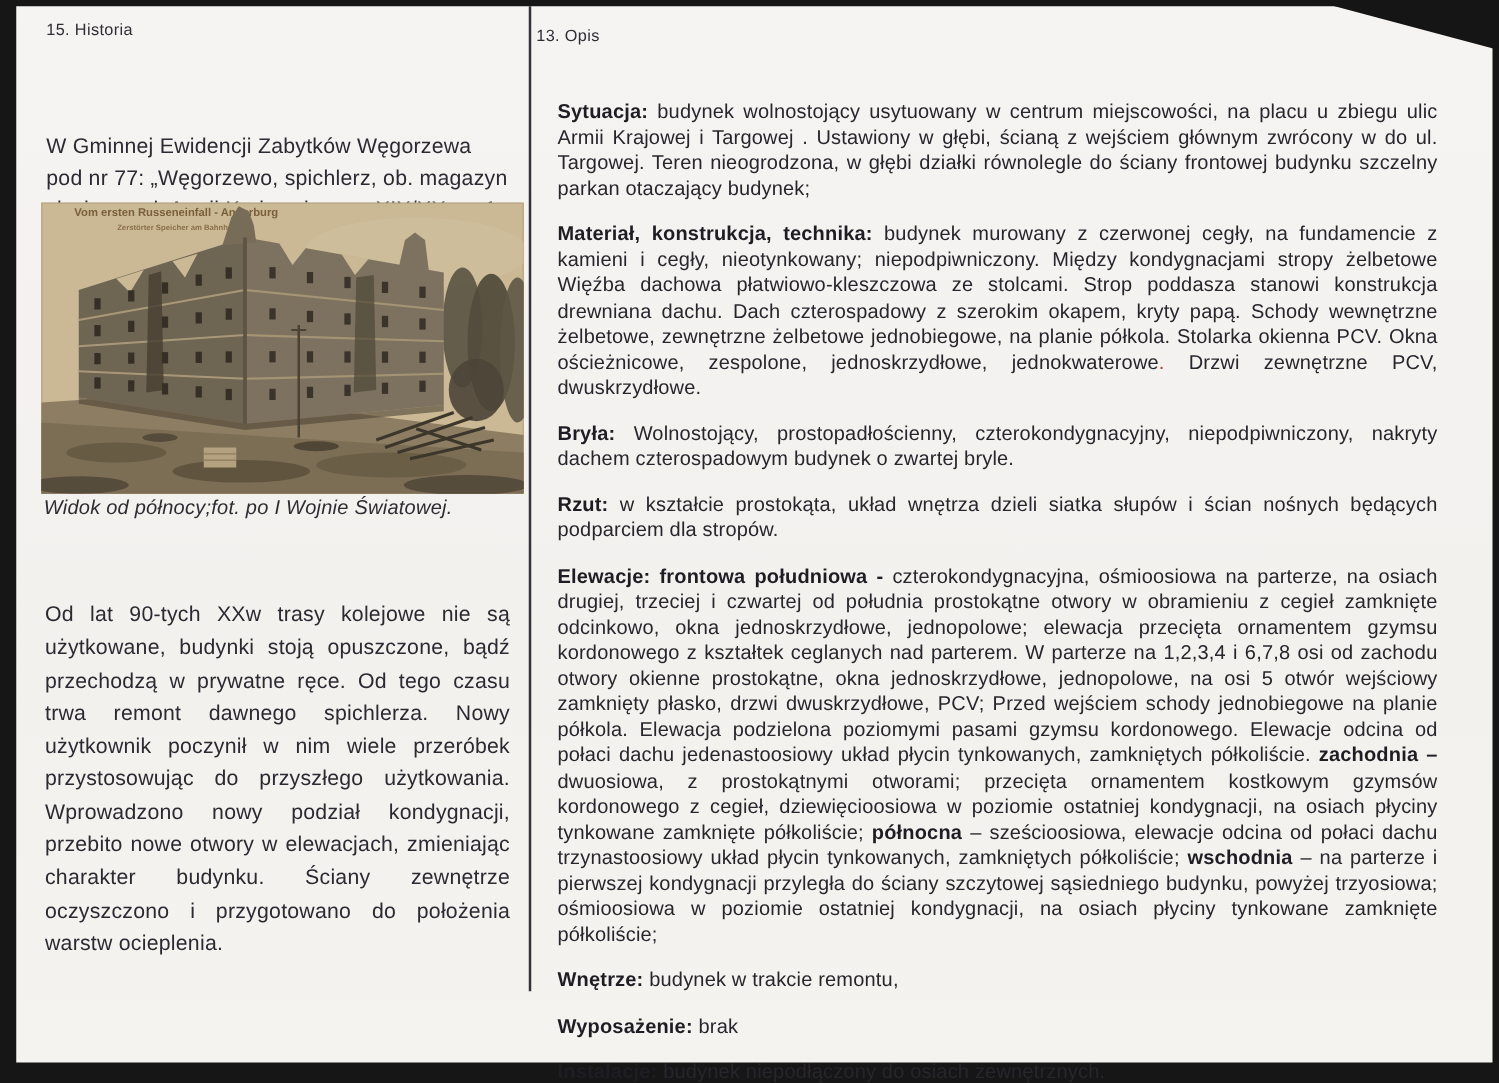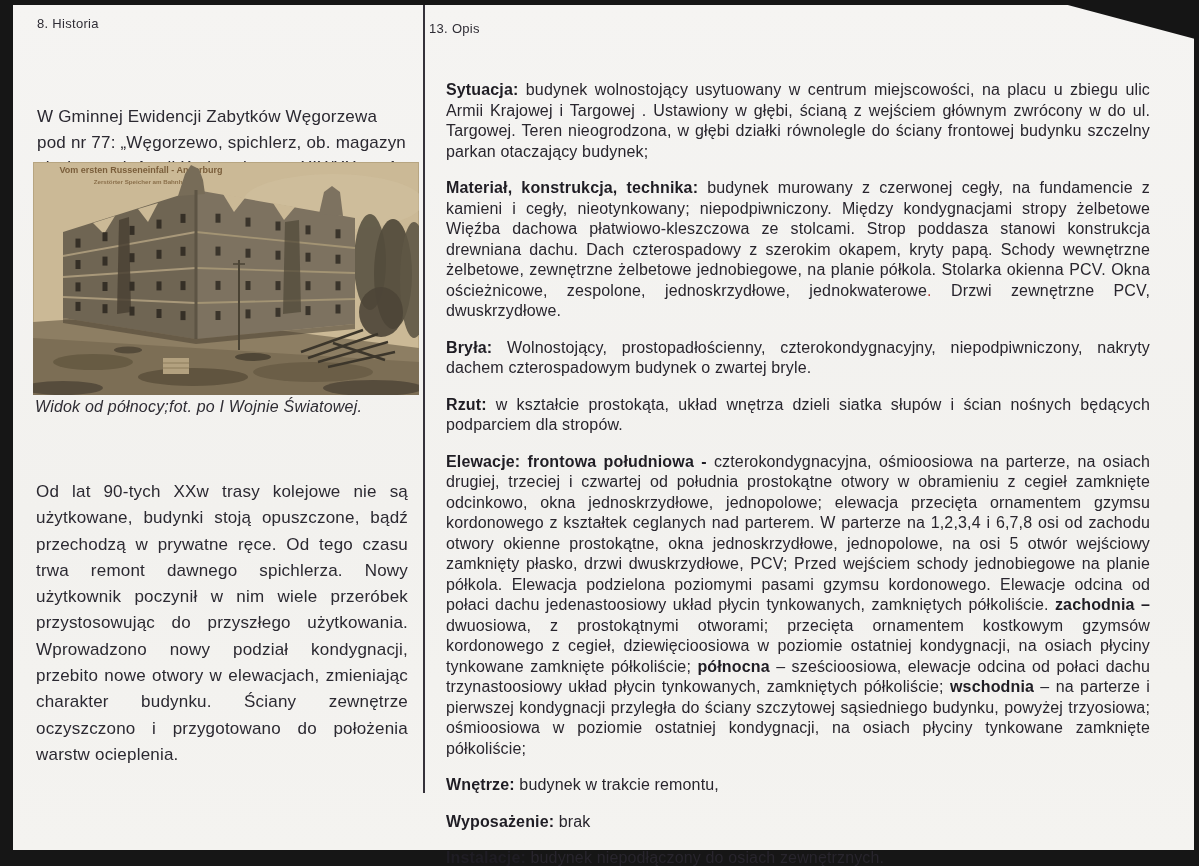--- a/index.html
+++ b/index.html
@@ -59,21 +59,21 @@
   .run-red{color:#b03a30;}
   svg text{font-family:"Liberation Sans", sans-serif;}
 </style>
 </head>
 <body>
 
 <div class="paper">
 
   <div class="divider"></div>
 
-  <div class="col-header historia-header">8.  Historia</div>
+  <div class="col-header historia-header">15.  Historia</div>
 
   <div class="historia-intro">W Gminnej Ewidencji Zabytków Węgorzewa pod nr 77: „Węgorzewo, spichlerz, ob. magazyn zbożowy, ul. Armii Krajowej, mur., XIX/XX w., 1-1069/2, własność prywatna”.</div>
 
   <div class="photo-frame">
     <svg width="386" height="233" viewBox="0 0 386 233">
 
       <rect x="0" y="0" width="386" height="233" fill="#cbb996"></rect>
       <rect x="0" y="0" width="386" height="233" fill="none" stroke="#b7a581" stroke-width="2"></rect>
 
       <ellipse cx="300" cy="40" rx="90" ry="28" fill="#d2c1a0" opacity="0.5"></ellipse>

